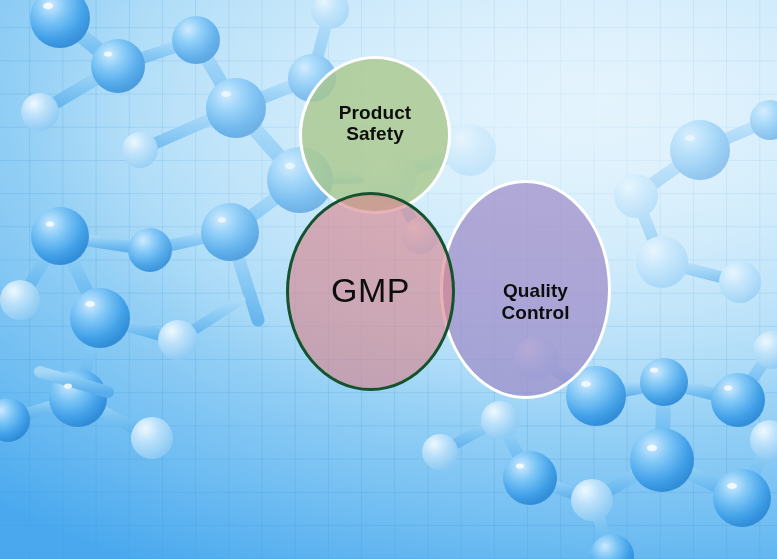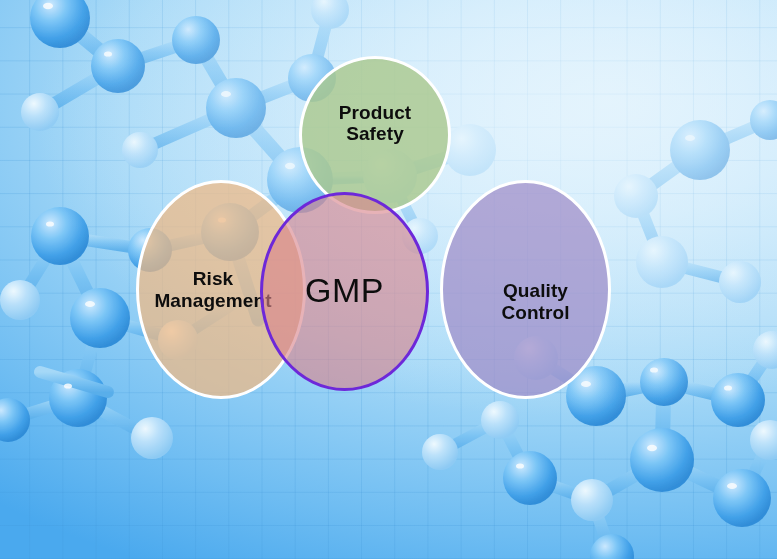--- a/index.html
+++ b/index.html
@@ -85,23 +85,23 @@
     left: 440px; top: 180px; width: 171px; height: 219px;
     background: rgba(160,140,200,0.72);
     z-index: 2;
   }
   #lobe-bottom {
     left: 301px; top: 367px; width: 154px; height: 146px;
     background: rgba(110,185,215,0.72);
     z-index: 2;
   }
   #lobe-center {
-    left: 260px; top: 192px; width: 169px; height: 199px;
+    left: 286px; top: 192px; width: 169px; height: 199px;
     background: rgba(216,130,138,0.62);
-    border: 3px solid #6d28d9;
+    border: 3px solid #14532d;
     z-index: 3;
     align-items: center;
   }
   #lobe-center .lobe-label {
     font-weight: normal;
     font-size: 34px;
     letter-spacing: 0.5px;
   }
 
   
@@ -259,24 +259,20 @@
 
   <div class="bg-grid-fade"></div>
 
   <div class="venn">
 
     <div class="lobe" id="lobe-top">
       <span class="lobe-label">Product
 Safety</span>
     </div>
 
-    <div class="lobe" id="lobe-left">
-      <span class="lobe-label">Risk
-Management</span>
-    </div>
 
     <div class="lobe" id="lobe-right">
       <span class="lobe-label">Quality
 Control</span>
     </div>
 
 
     <div class="lobe" id="lobe-center">
       <span class="lobe-label">GMP</span>
     </div>

